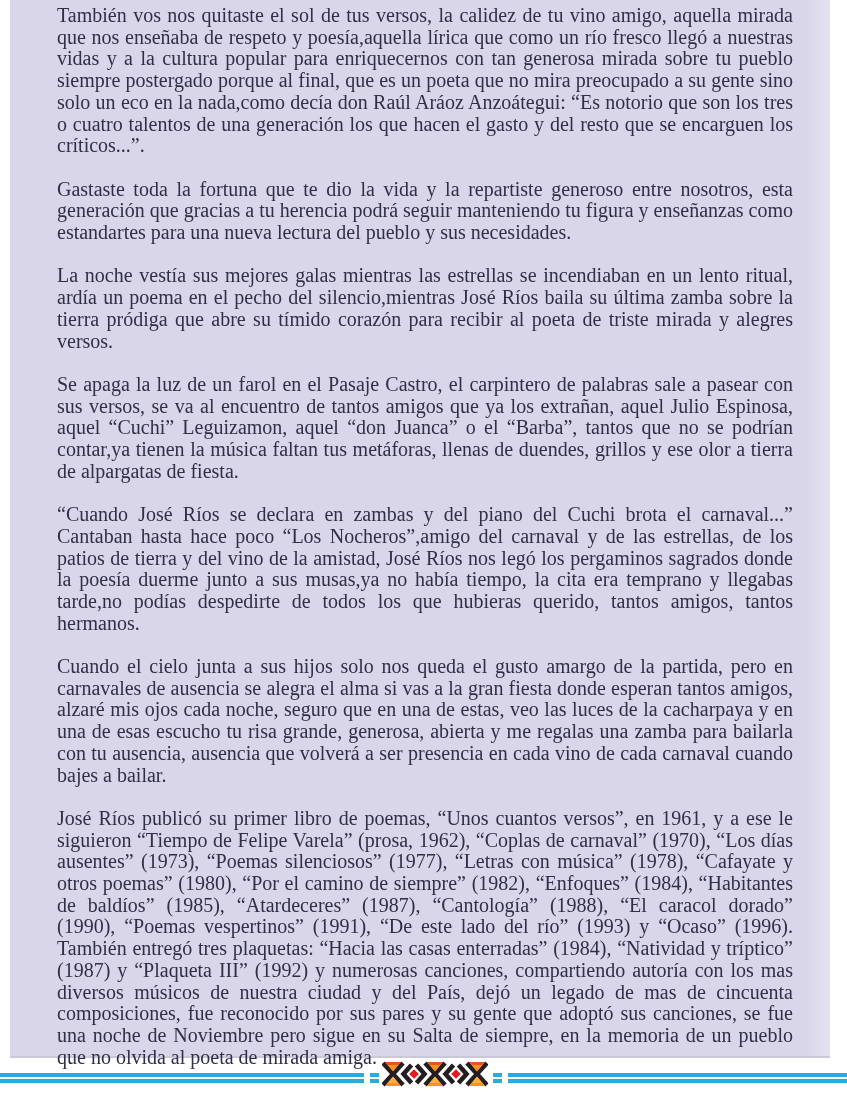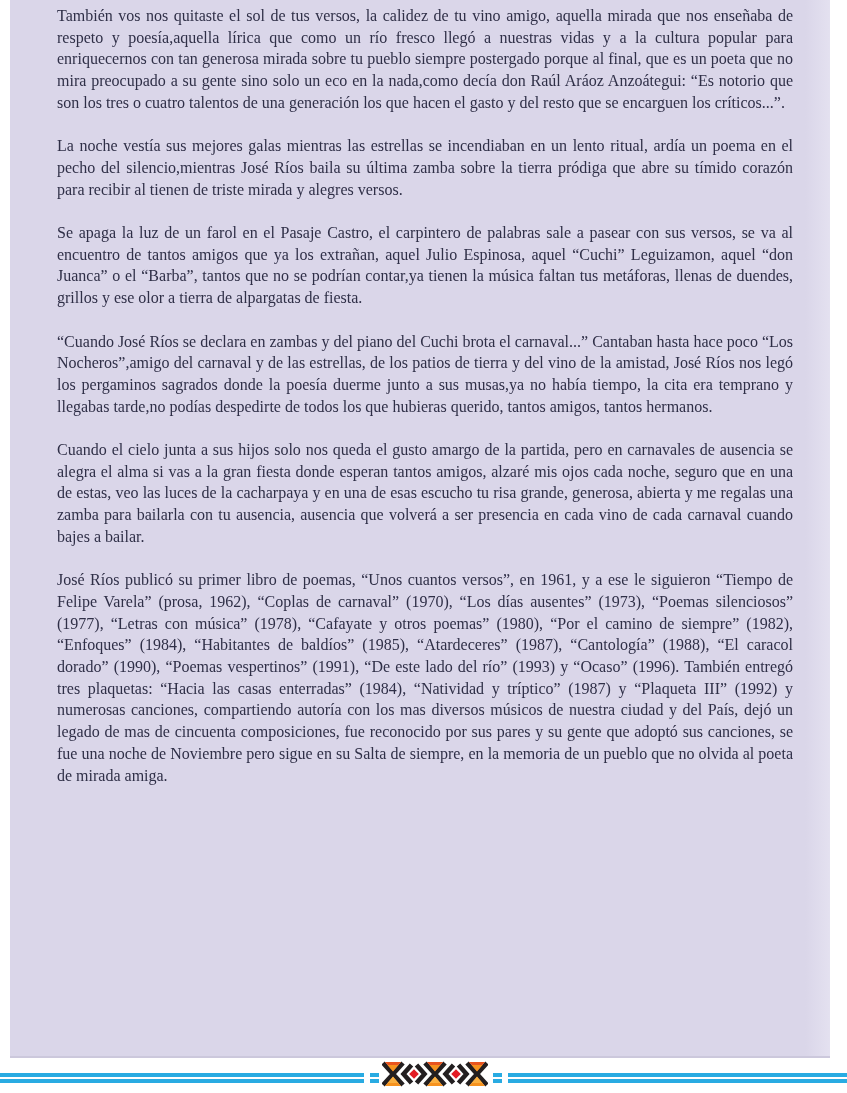--- a/index.html
+++ b/index.html
@@ -23,21 +23,21 @@
       var(--panel-bg, #dad6e9) 97%,
       #e4e1f0 100%);
     border-bottom: 2px solid #ccc8dc;
     box-sizing: border-box;
   }
   .text-block {
     padding: 5px 37px 0 47px;
   }
   .text-block p {
     margin: 0 0 21.7px 0;
-    font-size: 16px;
+    font-size: 20px;
     line-height: 21.7px;
     text-align: justify;
     color: var(--text-color, #2f2f47);
   }
   .footer {
     position: absolute;
     left: 0; top: 1056px;
     width: 847px; height: 37px;
   }
   .rule {
@@ -59,21 +59,22 @@
   }
 </style>
 </head>
 <body>
 
 <div class="page">
 
   <div class="panel">
     <div class="text-block">
       <p>También vos nos quitaste el sol de tus versos, la calidez de tu vino amigo, aquella mirada que nos enseñaba de respeto y poesía,aquella lírica que como un río fresco llegó a nuestras vidas y a la cultura popular para enriquecernos con tan generosa mirada sobre tu pueblo siempre postergado porque al final, que es un poeta que no mira preocupado a su gente sino solo un eco en la nada,como decía don Raúl Aráoz Anzoátegui: “Es notorio que son los tres o cuatro talentos de una generación los que hacen el gasto y del resto que se encarguen los críticos...”.</p>
-      <p>La noche vestía sus mejores galas mientras las estrellas se incendiaban en un lento ritual, ardía un poema en el pecho del silencio,mientras José Ríos baila su última zamba sobre la tierra pródiga que abre su tímido corazón para recibir al tienen  de triste mirada y alegres versos.</p>
+      <p>Gastaste toda la fortuna que te dio la vida y la repartiste generoso entre nosotros, esta generación que gracias a tu herencia podrá seguir manteniendo tu figura y enseñanzas como estandartes para una nueva lectura del pueblo y sus necesidades.</p>
+      <p>La noche vestía sus mejores galas mientras las estrellas se incendiaban en un lento ritual, ardía un poema en el pecho del silencio,mientras José Ríos baila su última zamba sobre la tierra pródiga que abre su tímido corazón para recibir al poeta  de triste mirada y alegres versos.</p>
       <p>Se apaga la luz de un farol en el Pasaje Castro, el carpintero de palabras sale a pasear con sus versos, se va al encuentro de tantos amigos que ya los extrañan, aquel Julio Espinosa, aquel “Cuchi” Leguizamon, aquel “don Juanca” o el “Barba”, tantos que no se podrían contar,ya tienen la música faltan tus metáforas, llenas de duendes, grillos y ese olor a tierra de alpargatas de fiesta.</p>
       <p>“Cuando José Ríos se declara en  zambas y del piano del Cuchi brota el carnaval...” Cantaban hasta hace poco “Los Nocheros”,amigo del carnaval y de las estrellas, de los patios de tierra y del vino de la amistad, José Ríos nos legó los pergaminos sagrados donde la poesía duerme junto a sus musas,ya no había tiempo, la cita era temprano y llegabas tarde,no podías despedirte de todos los que hubieras querido, tantos amigos, tantos hermanos.</p>
       <p>Cuando el cielo junta a sus hijos solo nos queda el gusto amargo de la partida, pero en carnavales de ausencia se alegra el alma si vas a la gran fiesta donde esperan tantos amigos, alzaré mis ojos cada noche, seguro que en una de estas, veo las luces de la cacharpaya y en una de esas escucho tu risa grande, generosa, abierta y me regalas una zamba para bailarla con tu ausencia, ausencia que volverá a ser presencia en cada vino de cada carnaval cuando bajes a bailar.</p>
       <p>José Ríos publicó su primer libro de poemas, “Unos cuantos versos”, en 1961, y a ese le siguieron “Tiempo de Felipe Varela” (prosa, 1962), “Coplas de carnaval” (1970), “Los días ausentes” (1973), “Poemas silenciosos” (1977), “Letras con música” (1978), “Cafayate y otros poemas” (1980), “Por el camino de siempre” (1982), “Enfoques” (1984), “Habitantes de baldíos” (1985), “Atardeceres” (1987), “Cantología” (1988), “El caracol dorado” (1990), “Poemas vespertinos” (1991), “De este lado del río” (1993) y “Ocaso” (1996). También entregó tres plaquetas: “Hacia las casas enterradas” (1984), “Natividad y tríptico” (1987) y “Plaqueta III” (1992) y numerosas canciones, compartiendo autoría con los mas diversos músicos de nuestra ciudad y del País, dejó un legado de mas de cincuenta composiciones, fue reconocido por sus pares y su gente que adoptó sus canciones, se fue una noche de Noviembre pero sigue en su Salta de siempre, en la memoria de un pueblo que no olvida al poeta de mirada amiga.</p>
     </div>
   </div>
 
   <div class="footer">
     <div class="rule main-left"></div>
     <div class="rule dash-left"></div>

